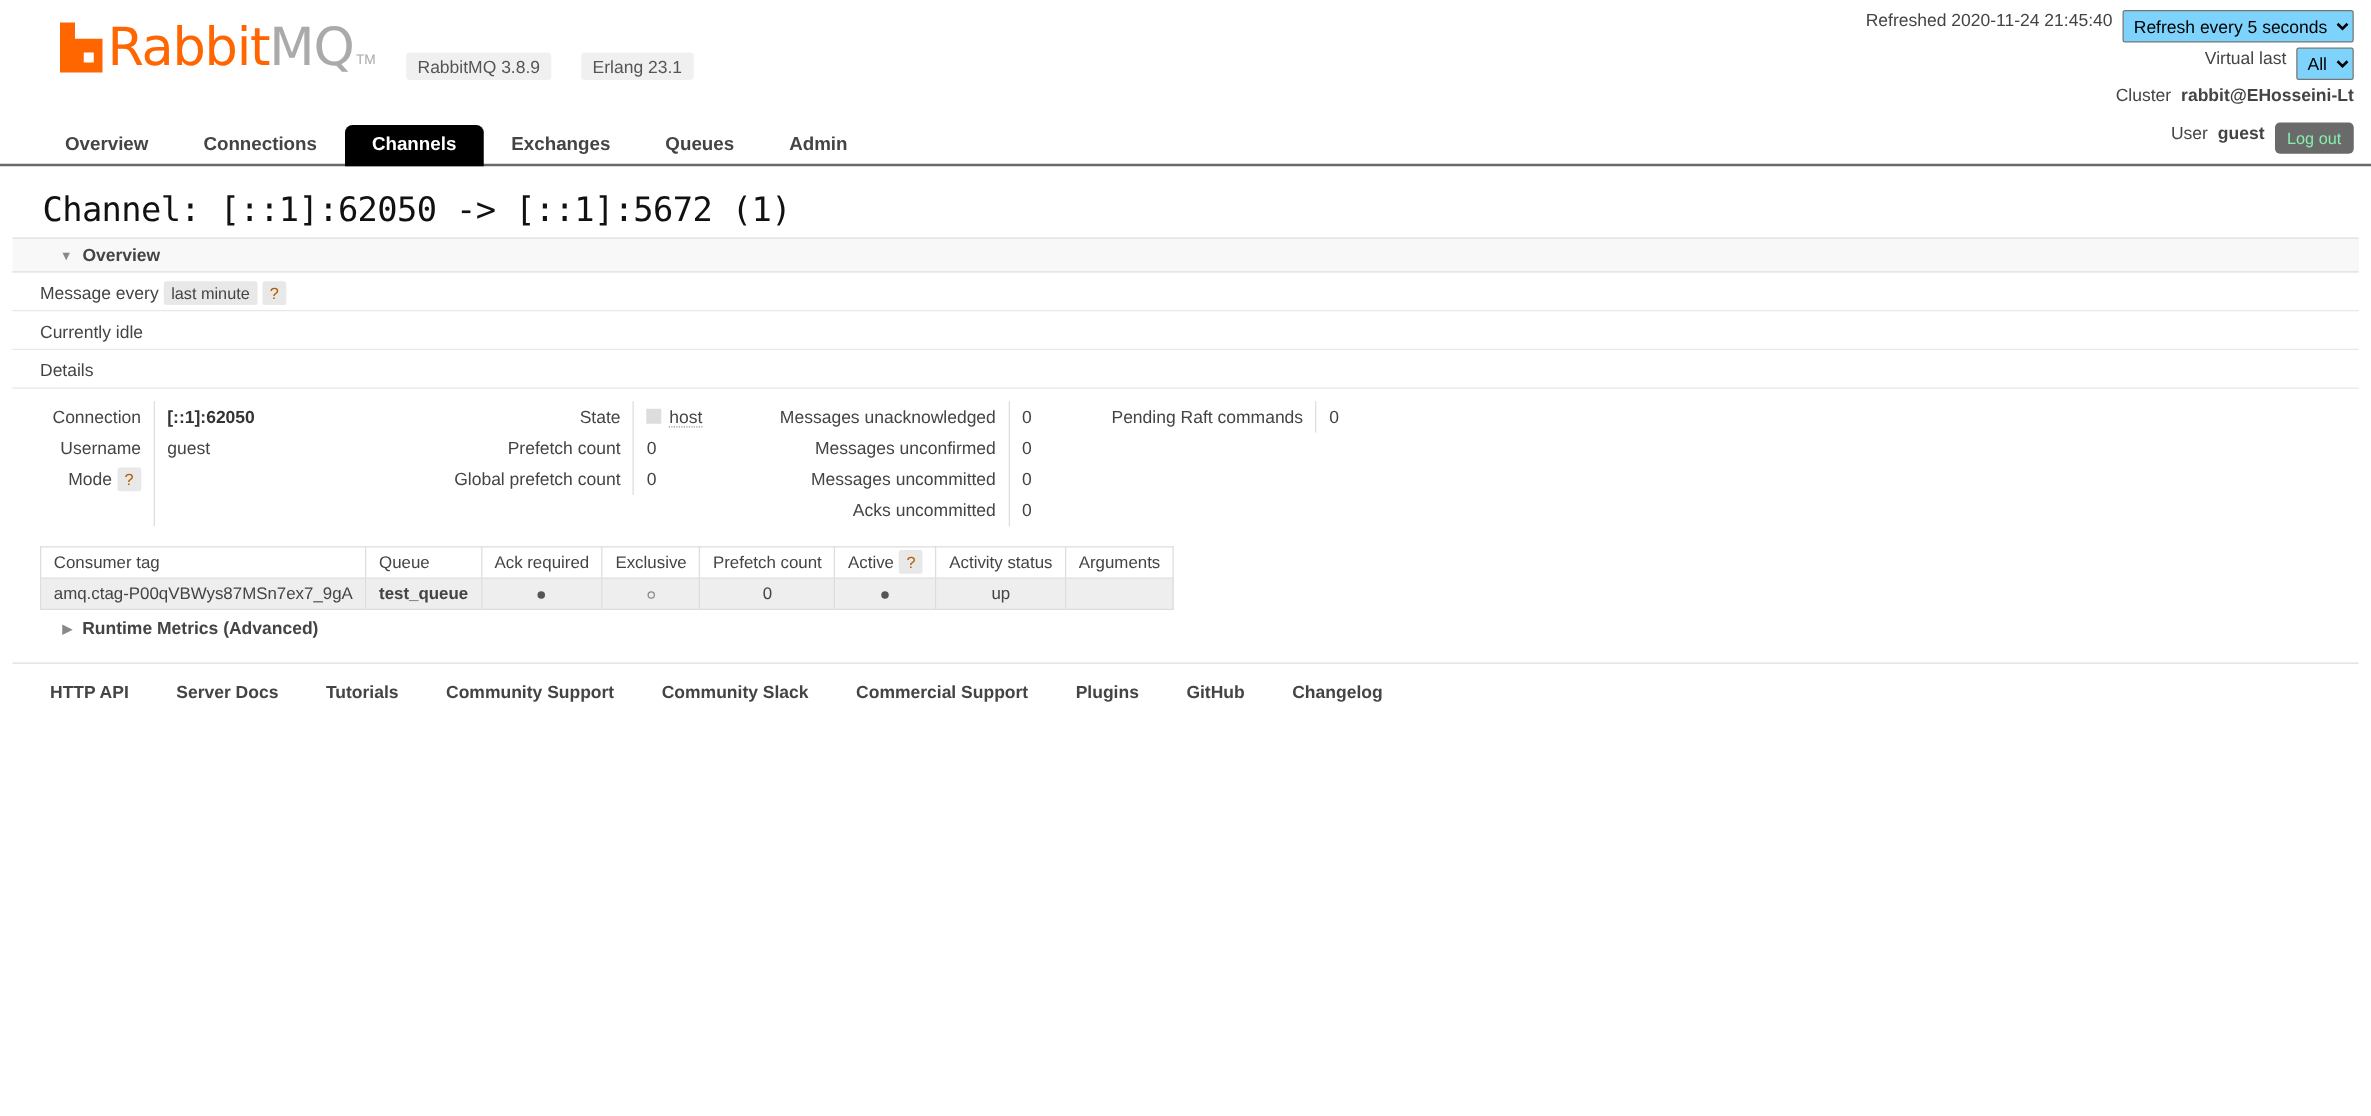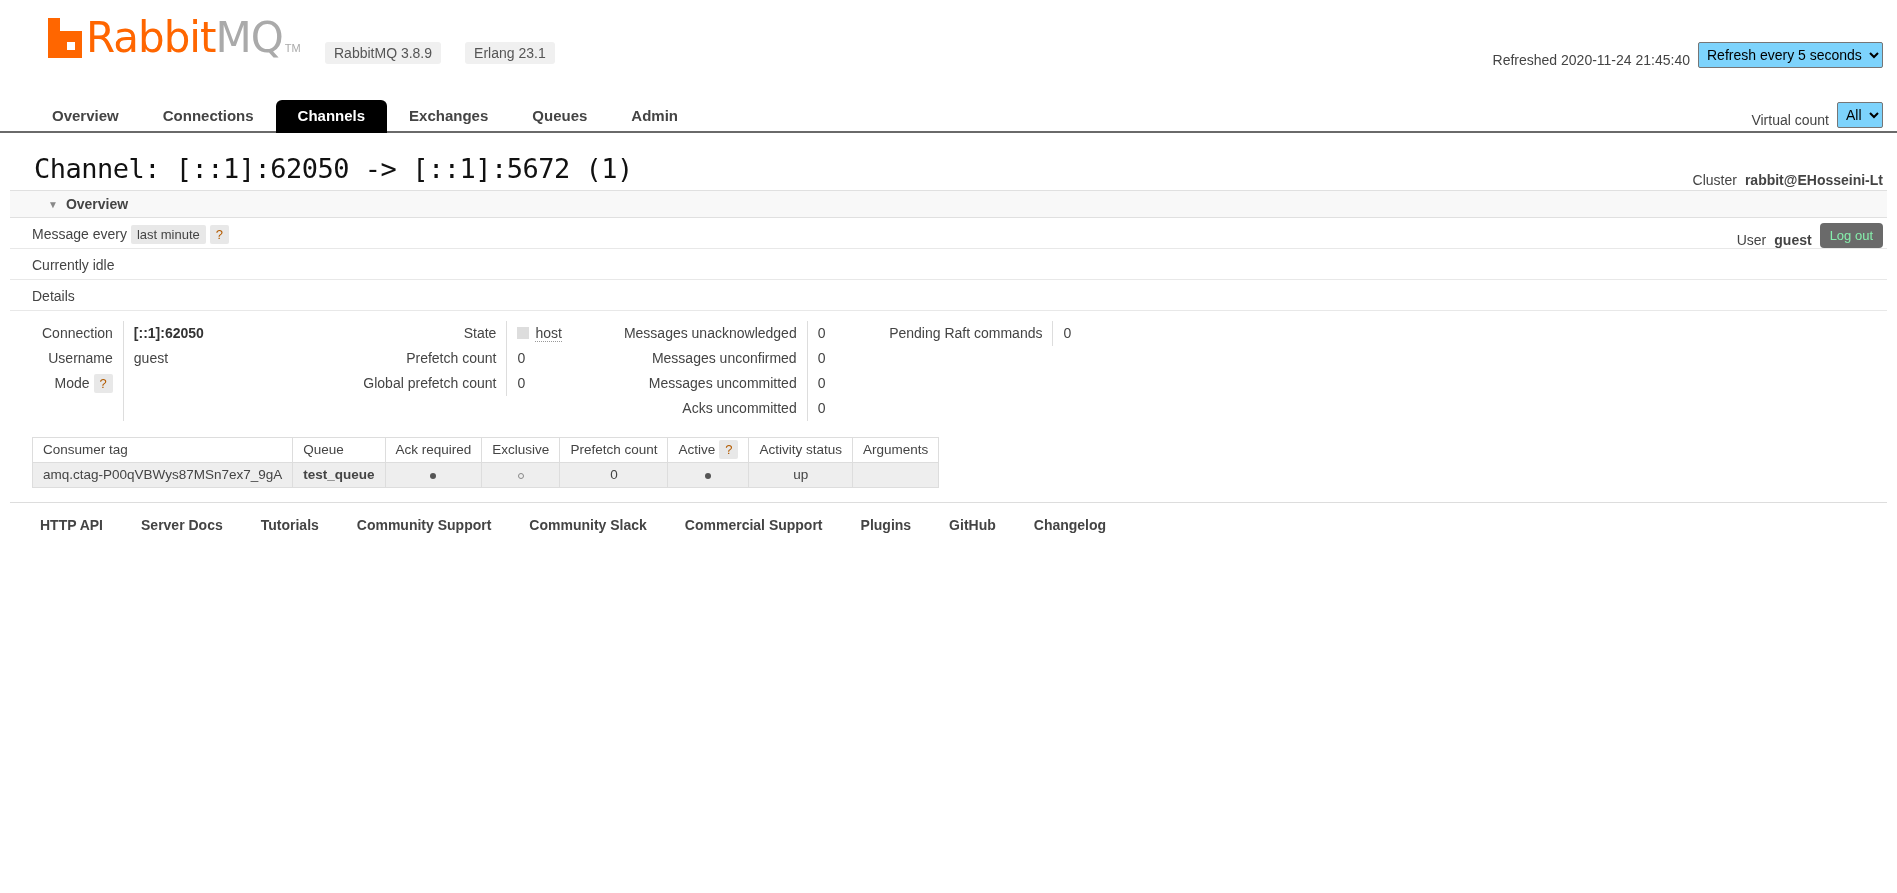--- a/index.html
+++ b/index.html
@@ -86,25 +86,24 @@
   .header-right {
     position: absolute;
     right: 14px;
     top: 8px;
     text-align: right;
     font-size: 14px;
     color: #444;
   }
   .hr-row {
     display: flex;
-    align-items: flex-end;
+    align-items: flex-start;
     justify-content: flex-end;
     height: 28px;
     margin-bottom: 2px;
-    margin-top: 32px;
   }
   .hr-label { margin-right: 8px; color: #444; }
   .hr-select {
     font-family: "Liberation Sans", sans-serif;
     font-size: 14px;
     padding: 3px 4px;
     border: 1px solid #767676;
     background: #7dd3fc;
     color: #000;
     border-radius: 2px;
@@ -321,21 +320,21 @@
   </div>
 
   <div class="header-right">
     <div class="hr-row">
       <span class="hr-label">Refreshed 2020-11-24 21:45:40</span>
       <select class="hr-select">
         <option>Refresh every 5 seconds</option>
       </select>
     </div>
     <div class="hr-row">
-      <span class="hr-label">Virtual count</span>
+      <span class="hr-label">Virtual last</span>
       <select class="hr-select">
         <option>All</option>
       </select>
     </div>
     <div class="hr-row">
       <span class="hr-label">Cluster</span>
       <span class="hr-strong">rabbit@EHosseini-Lt</span>
     </div>
     <div class="hr-row">
       <span class="hr-label">User</span>
@@ -461,20 +460,23 @@
             <td class="center">0</td>
             <td class="center"><span class="dot-filled"></span></td>
             <td class="center">up</td>
             <td class="center" style="min-width:70px;"></td>
           </tr>
         </tbody>
       </table>
     </div>
   </div>
 
+  <div class="section-head collapsed" style="padding-left:40px;">
+    <span class="tri">▶</span><span>Runtime Metrics (Advanced)</span>
+  </div>
 
   <div id="footer">
     <div class="footer-links">
       <a>HTTP API</a>
       <a>Server Docs</a>
       <a>Tutorials</a>
       <a>Community Support</a>
       <a>Community Slack</a>
       <a>Commercial Support</a>
       <a>Plugins</a>

